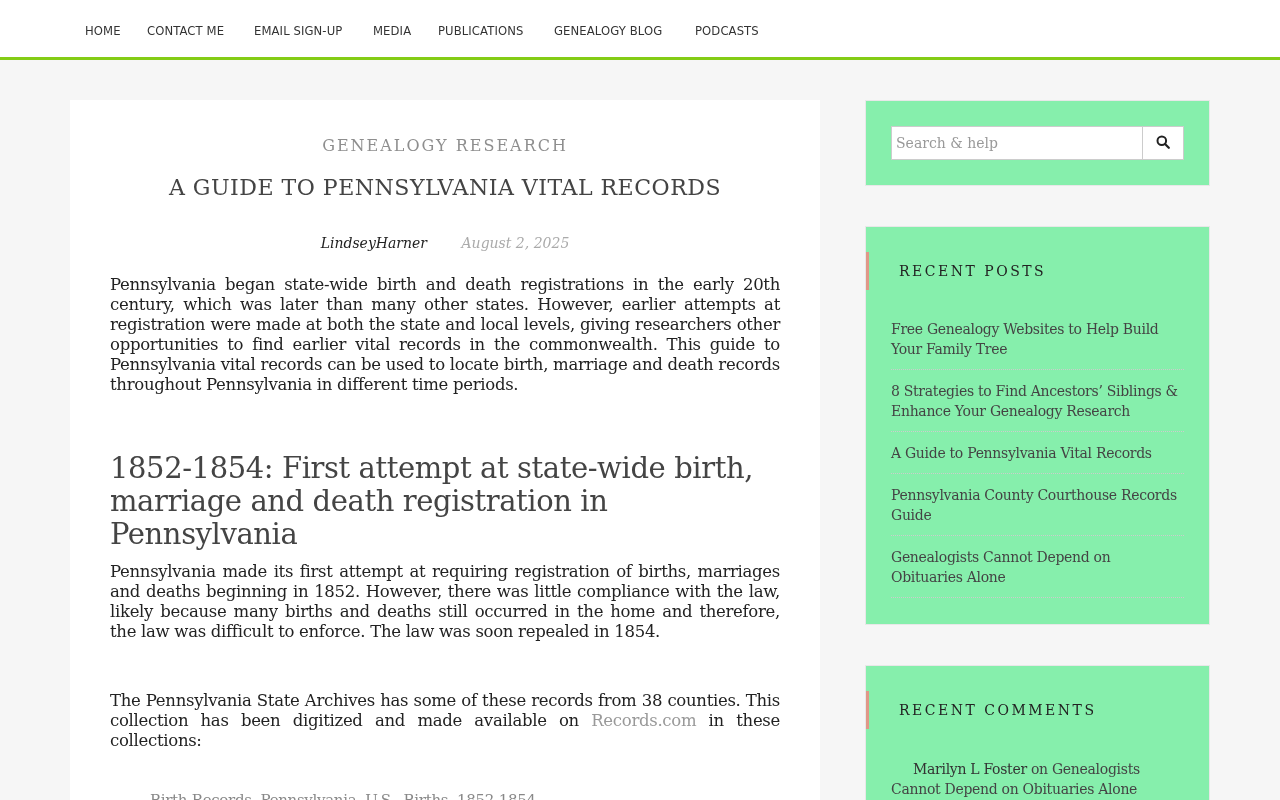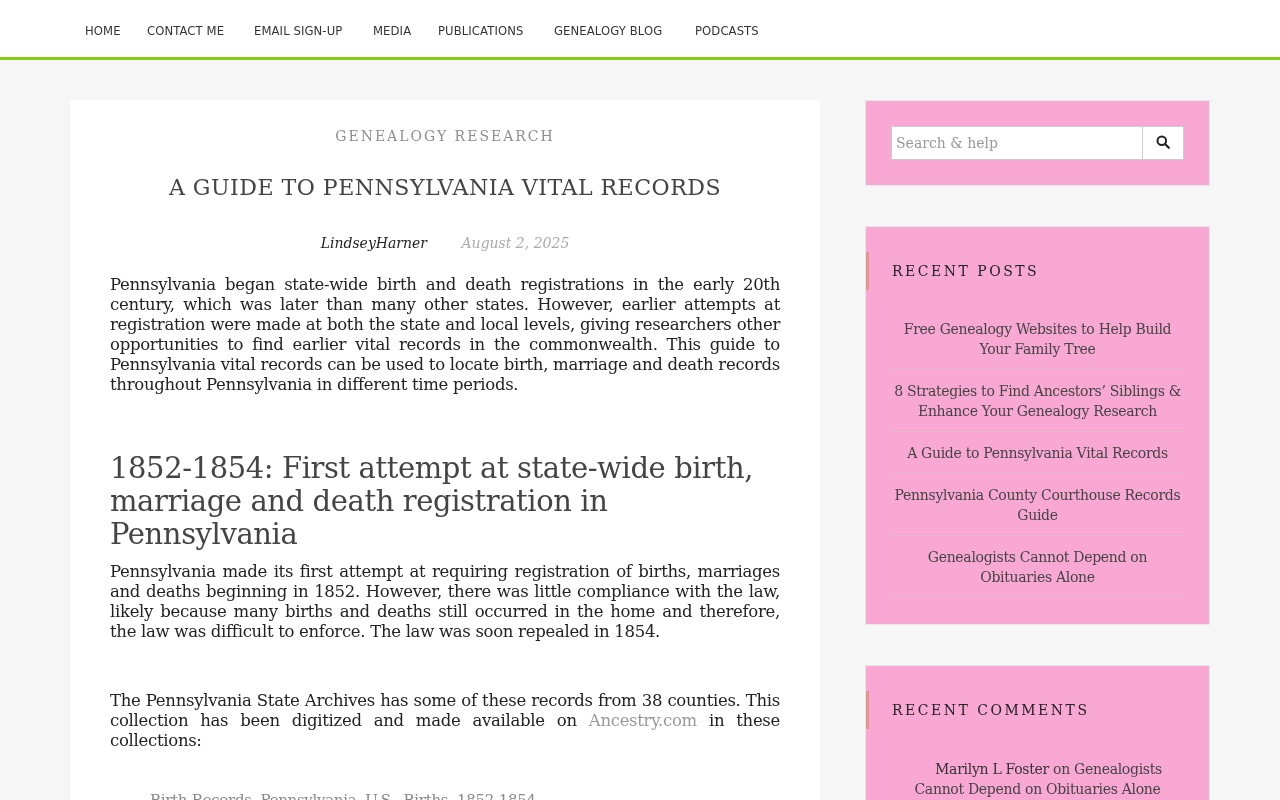--- a/index.html
+++ b/index.html
@@ -5,46 +5,46 @@
   * { box-sizing: border-box; margin: 0; padding: 0; }
   html, body { width: 1280px; height: 800px; overflow: hidden; }
   body { background: #f6f6f6; font-family: "DejaVu Serif", serif; color: #222; position: relative; }
 
   .topnav { position: absolute; left: 0; top: 0; width: 1280px; height: 60px; background: #fff; border-bottom: 3px solid #84cc16; }
   .topnav ul { list-style: none; display: flex; padding-left: 85px; height: 60px; align-items: center; }
   .topnav li { font-family: "DejaVu Sans", sans-serif; font-size: 12.5px; color: #333; margin-right: 30px; letter-spacing: 0.1px; white-space: nowrap; cursor: pointer; transform: scaleX(0.93); transform-origin: left center; }
   .topnav li + li { margin-left: -6px; }
 
   .main { position: absolute; left: 70px; top: 100px; width: 750px; height: 720px; background: #fff; padding: 0 40px; }
-  .category { position: absolute; top: 128px; left: 0; width: 750px; text-align: center; font-family: "DejaVu Serif", serif; font-size: 14px; letter-spacing: 2px; color: #8e8e8e; }
+  .category { position: absolute; top: 136px; left: 0; width: 750px; text-align: center; font-family: "DejaVu Serif", serif; font-size: 16px; letter-spacing: 2px; color: #8e8e8e; }
   .post-title { position: absolute; top: 174px; left: 0; width: 750px; text-align: center; font-family: "DejaVu Serif", serif; font-size: 23px; font-weight: normal; color: #444; letter-spacing: 0.5px; transform: scaleX(0.96); }
   .meta { position: absolute; top: 235px; left: 0; width: 750px; text-align: center; font-size: 14px; font-style: italic; }
   .meta .author { color: #222; margin-right: 30px; }
   .meta .date { color: #aaa; }
 
   .content { position: absolute; left: 40px; width: 670px; }
   .para { font-family: "DejaVu Serif", serif; font-size: 16.5px; line-height: 20px; color: #222; text-align: justify; letter-spacing: -0.3px; }
   .p1 { top: 275px; }
   .h2 { top: 452px; font-family: "DejaVu Serif", serif; font-weight: normal; font-size: 29px; line-height: 33px; color: #444; letter-spacing: -0.4px; }
   .p2 { top: 562px; }
   .p3 { top: 691px; }
   .para a { color: #999; text-decoration: none; }
   .list-item { top: 790px; left: 80px; font-size: 15px; color: #888; }
-  .widget { position: absolute; left: 865px; width: 345px; background: #f9a8d4; border: 1px solid #e8e8e8; }
+  .widget { position: absolute; left: 865px; width: 345px; background: #86efac; border: 1px solid #e8e8e8; }
   .search-widget { top: 100px; height: 86px; }
   .search-box { position: absolute; left: 25px; top: 25px; width: 293px; height: 34px; border: 1px solid #ccc; display: flex; }
   .search-input { flex: 1; border: none; outline: none; font-family: "DejaVu Serif", serif; font-size: 14px; color: #999; padding-left: 4px; background: #fff; }
   .search-input::placeholder { color: #999; }
   .search-btn { width: 41px; border-left: 1px solid #ccc; display: flex; align-items: center; justify-content: center; background: #fff; cursor: pointer; }
 
   .posts-widget { top: 226px; height: 399px; }
   .comments-widget { top: 665px; height: 200px; }
-  .widget-title { position: absolute; left: 0; top: 25px; height: 38px; border-left: 3px solid #e09888; padding-left: 23px; display: flex; align-items: center; font-family: "DejaVu Serif", serif; font-size: 14px; letter-spacing: 2.5px; color: #222; }
+  .widget-title { position: absolute; left: 0; top: 25px; height: 38px; border-left: 3px solid #e09888; padding-left: 30px; display: flex; align-items: center; font-family: "DejaVu Serif", serif; font-size: 14px; letter-spacing: 2.5px; color: #222; }
   .widget ul { list-style: none; position: absolute; left: 25px; top: 92px; width: 293px; }
-  .widget ul li { font-family: "DejaVu Serif", serif; font-size: 14px; line-height: 20px; color: #444; padding: 0 0 10px 0; margin-bottom: 11px; border-bottom: 1px dotted #ccc; letter-spacing: -0.3px; cursor: pointer; text-align: center; }
+  .widget ul li { font-family: "DejaVu Serif", serif; font-size: 14px; line-height: 20px; color: #444; padding: 0 0 10px 0; margin-bottom: 11px; border-bottom: 1px dotted #ccc; letter-spacing: -0.3px; cursor: pointer; }
   .comments-widget ul { top: 93px; }
   .comments-widget ul li { border-bottom: none; }
   .comment-author { color: #333; margin-left: 22px; }
   .comment-post { color: #444; }
 </style>
 </head>
 <body>
 
 <nav class="topnav">
   <ul>
@@ -64,21 +64,21 @@
 <h1 class="post-title" style="left:70px;">A GUIDE TO PENNSYLVANIA VITAL RECORDS</h1>
 <div class="meta" style="left:70px;font-style:italic;">
   <span class="author">LindseyHarner</span>
   <span class="date">August 2, 2025</span>
 </div>
 
 <p class="content para p1" style="left:110px;">Pennsylvania began state-wide birth and death registrations in the early 20th century, which was later than many other states. However, earlier attempts at registration were made at both the state and local levels, giving researchers other opportunities to find earlier vital records in the commonwealth. This guide to Pennsylvania vital records can be used to locate birth, marriage and death records throughout Pennsylvania in different time periods.</p>
 <h2 class="content h2" style="left:110px;">1852-1854: First attempt at state-wide birth, marriage and death registration in Pennsylvania</h2>
 <p class="content para p2" style="left:110px;">Pennsylvania made its first attempt at requiring registration of births, marriages and deaths beginning in 1852. However, there was little compliance with the law, likely because many births and deaths still occurred in the home and therefore, the law was difficult to enforce. The law was soon repealed in 1854.</p>
 <p class="content para p3" style="left:110px;">
-  <span>The Pennsylvania State Archives has some of these records from 38 counties. This collection has been digitized and made available on </span><a>Ancestry.com</a><span> in these collections:</span>
+  <span>The Pennsylvania State Archives has some of these records from 38 counties. This collection has been digitized and made available on </span><a>Records.com</a><span> in these collections:</span>
 </p>
 <div class="content para list-item" style="left:150px;">Birth Records, Pennsylvania, U.S., Births, 1852-1854</div>
 
 <div class="widget search-widget">
   <div class="search-box">
     <input class="search-input" type="text" placeholder="Search &amp; help" style="">
     <div class="search-btn">
       <span>
         <svg width="14" height="14" viewBox="0 0 14 14">
             <circle cx="5.8" cy="5.8" r="4.3" fill="none" stroke="#222" stroke-width="2"></circle>

